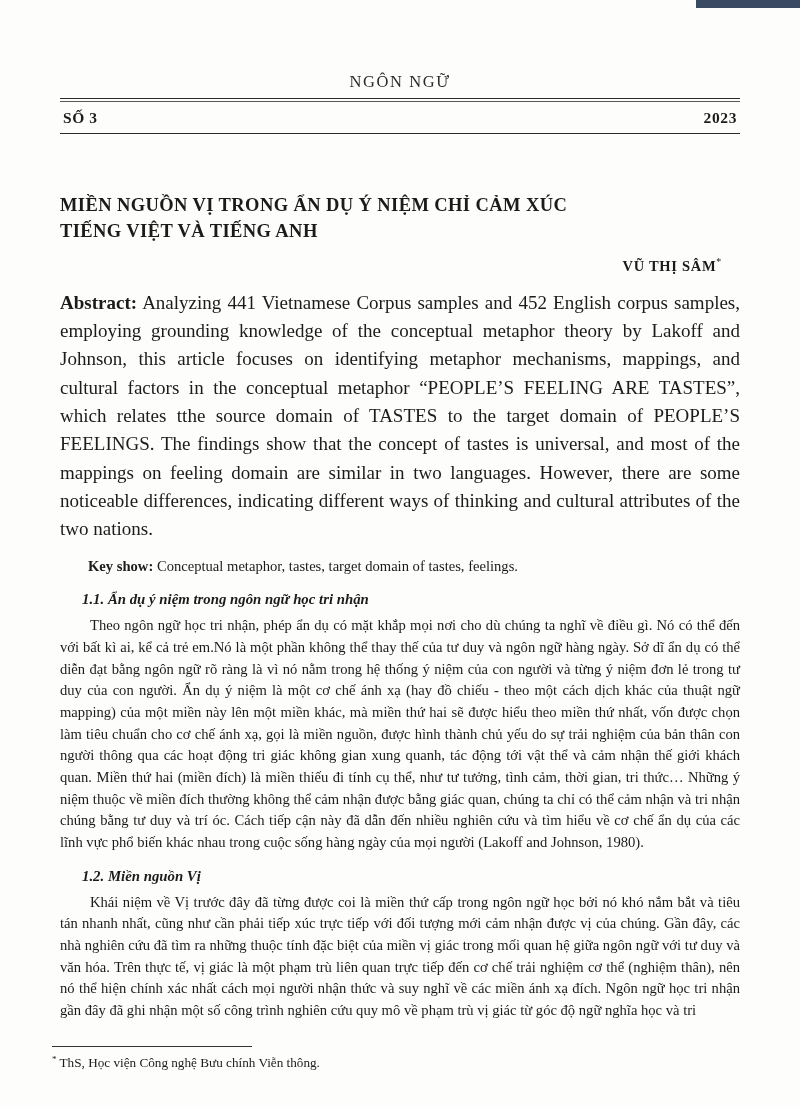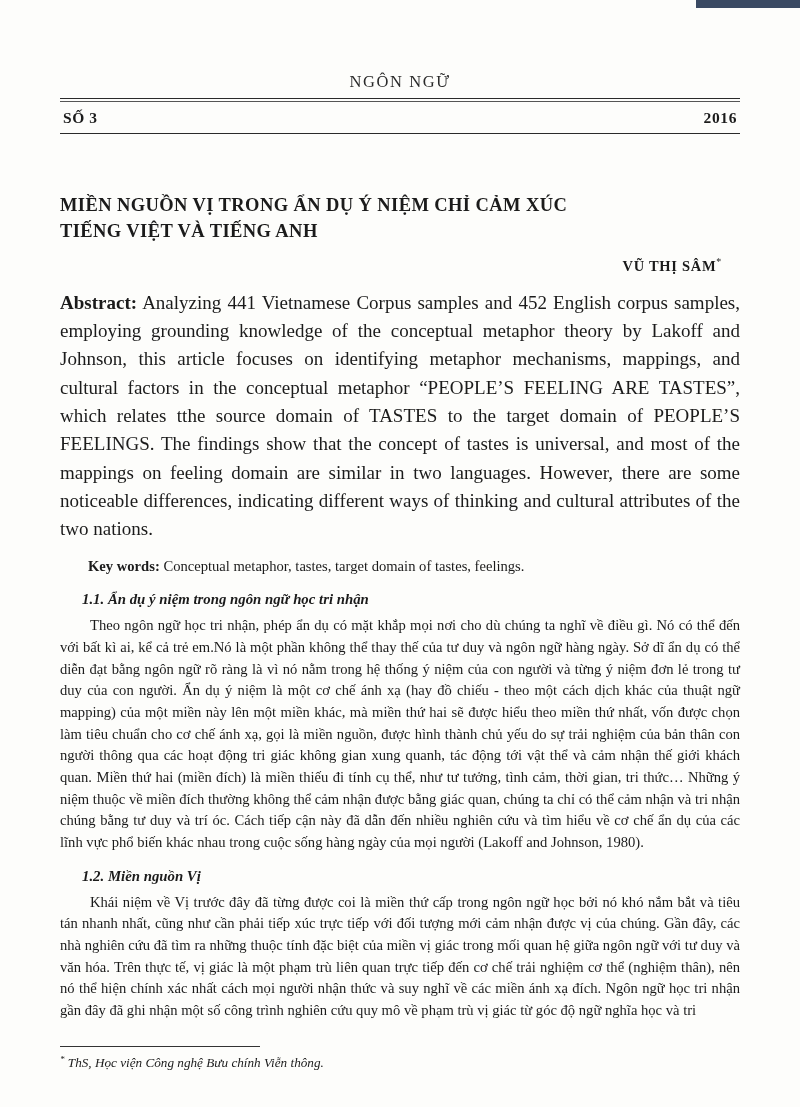--- a/index.html
+++ b/index.html
@@ -122,24 +122,23 @@
   }
   p.body {
     font-size: 14.6px;
     line-height: 1.485;
     text-align: justify;
     margin: 7px 0 0 0;
     text-indent: 30px;
   }
   .footnote-wrap {
     position: absolute;
-    left: 60px;
+    left: 52px;
     right: 60px;
     bottom: 34px;
-    font-style: italic;
   }
   .footnote-rule {
     width: 200px;
     border-top: 0.9px solid #333;
     margin-bottom: 6px;
   }
   .footnote {
     font-size: 13.2px;
     line-height: 1.4;
   }
@@ -155,39 +154,39 @@
   <div class="corner-mark"></div>
 
   <div class="sheet">
 
     <div class="journal-name">NGÔN NGỮ</div>
     <div class="rule"></div>
     <div class="rule thin"></div>
 
     <div class="issue-row">
       <span>SỐ 3</span>
-      <span>2016</span>
+      <span>2023</span>
     </div>
     <div class="rule-bottom"></div>
 
     <div class="title-block">
       <div class="title-line">MIỀN NGUỒN VỊ TRONG ẨN DỤ Ý NIỆM CHỈ CẢM XÚC</div>
       <div class="title-line">TIẾNG VIỆT VÀ TIẾNG ANH</div>
     </div>
 
     <div class="author">
       <span>VŨ THỊ SÂM</span><sup>*</sup>
     </div>
 
     <div class="abstract">
       <span class="lead">Abstract:</span><span> Analyzing 441 Vietnamese Corpus samples and 452 English corpus samples, employing grounding knowledge of the conceptual metaphor theory by Lakoff and Johnson, this article focuses on identifying metaphor mechanisms, mappings, and cultural factors in the conceptual metaphor “PEOPLE’S FEELING ARE TASTES”, which relates tthe source domain of TASTES to the target domain of PEOPLE’S FEELINGS. The findings show that the concept of tastes is universal, and most of the mappings on feeling domain are similar in two languages. However, there are some noticeable differences, indicating different ways of thinking and cultural attributes of the two nations.</span>
     </div>
 
     <div class="keywords">
-      <span class="lead">Key words:</span><span class="kw"> Conceptual metaphor, tastes, target domain of tastes, feelings.</span>
+      <span class="lead">Key show:</span><span class="kw"> Conceptual metaphor, tastes, target domain of tastes, feelings.</span>
     </div>
 
 
     <h3 class="subsection">1.1. Ẩn dụ ý niệm trong ngôn ngữ học tri nhận</h3>
     <p class="body">Theo ngôn ngữ học tri nhận, phép ẩn dụ có mặt khắp mọi nơi cho dù chúng ta nghĩ về điều gì. Nó có thể đến với bất kì ai, kể cả trẻ em.Nó là một phần không thể thay thế của tư duy và ngôn ngữ hàng ngày. Sở dĩ ẩn dụ có thể diễn đạt bằng ngôn ngữ rõ ràng là vì nó nằm trong hệ thống ý niệm của con người và từng ý niệm đơn lẻ trong tư duy của con người. Ẩn dụ ý niệm là một cơ chế ánh xạ (hay đồ chiếu - theo một cách dịch khác của thuật ngữ mapping) của một miền này lên một miền khác, mà miền thứ hai sẽ được hiểu theo miền thứ nhất, vốn được chọn làm tiêu chuẩn cho cơ chế ánh xạ, gọi là miền nguồn, được hình thành chủ yếu do sự trải nghiệm của bản thân con người thông qua các hoạt động tri giác không gian xung quanh, tác động tới vật thể và cảm nhận thế giới khách quan. Miền thứ hai (miền đích) là miền thiếu đi tính cụ thể, như tư tưởng, tình cảm, thời gian, tri thức… Những ý niệm thuộc về miền đích thường không thể cảm nhận được bằng giác quan, chúng ta chỉ có thể cảm nhận và tri nhận chúng bằng tư duy và trí óc. Cách tiếp cận này đã dẫn đến nhiều nghiên cứu và tìm hiểu về cơ chế ẩn dụ của các lĩnh vực phổ biến khác nhau trong cuộc sống hàng ngày của mọi người (Lakoff and Johnson, 1980).</p>
 
     <h3 class="subsection">1.2. Miền nguồn Vị</h3>
     <p class="body">Khái niệm về Vị trước đây đã từng được coi là miền thứ cấp trong ngôn ngữ học bởi nó khó nắm bắt và tiêu tán nhanh nhất, cũng như cần phải tiếp xúc trực tiếp với đối tượng mới cảm nhận được vị của chúng. Gần đây, các nhà nghiên cứu đã tìm ra những thuộc tính đặc biệt của miền vị giác trong mối quan hệ giữa ngôn ngữ với tư duy và văn hóa. Trên thực tế, vị giác là một phạm trù liên quan trực tiếp đến cơ chế trải nghiệm cơ thể (nghiệm thân), nên nó thể hiện chính xác nhất cách mọi người nhận thức và suy nghĩ về các miền ánh xạ đích. Ngôn ngữ học tri nhận gần đây đã ghi nhận một số công trình nghiên cứu quy mô về phạm trù vị giác từ góc độ ngữ nghĩa học và tri</p>
 
   </div>

